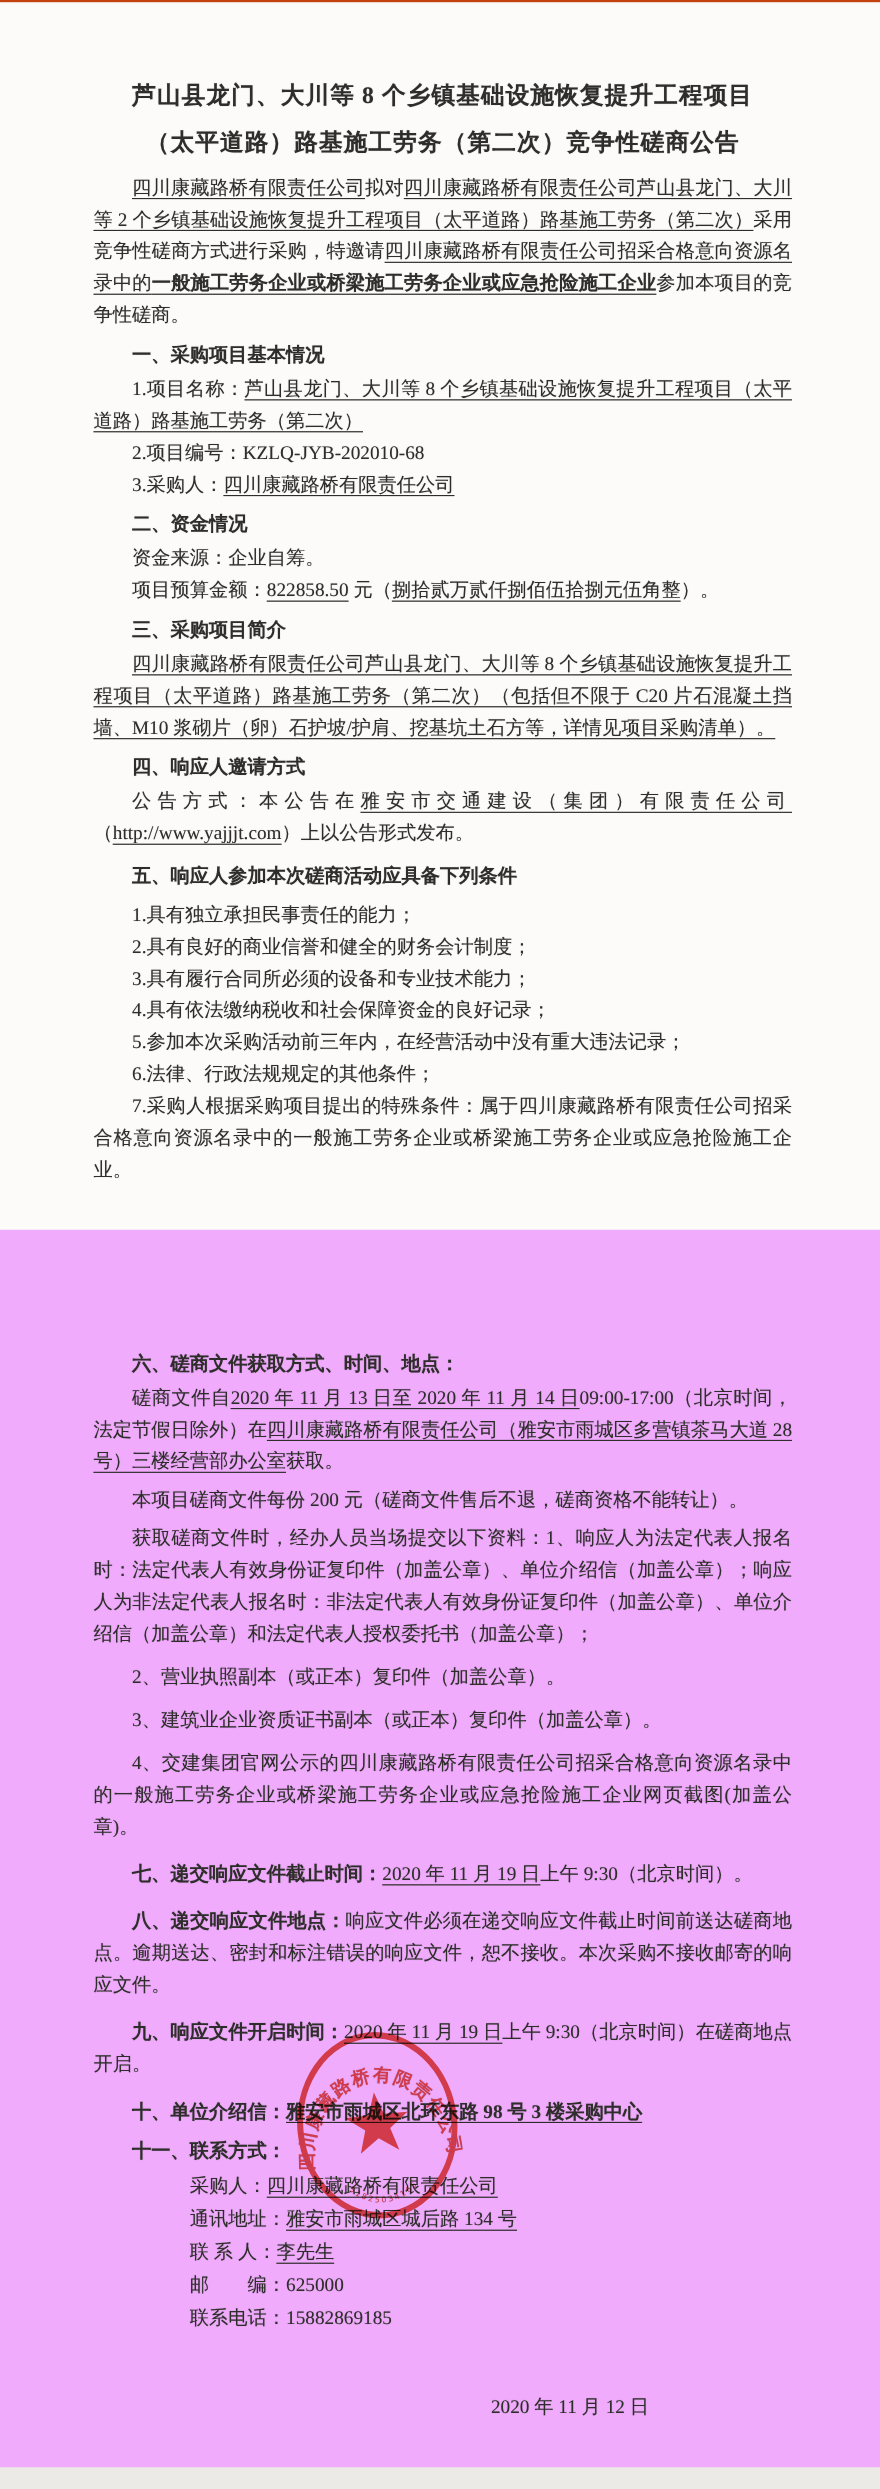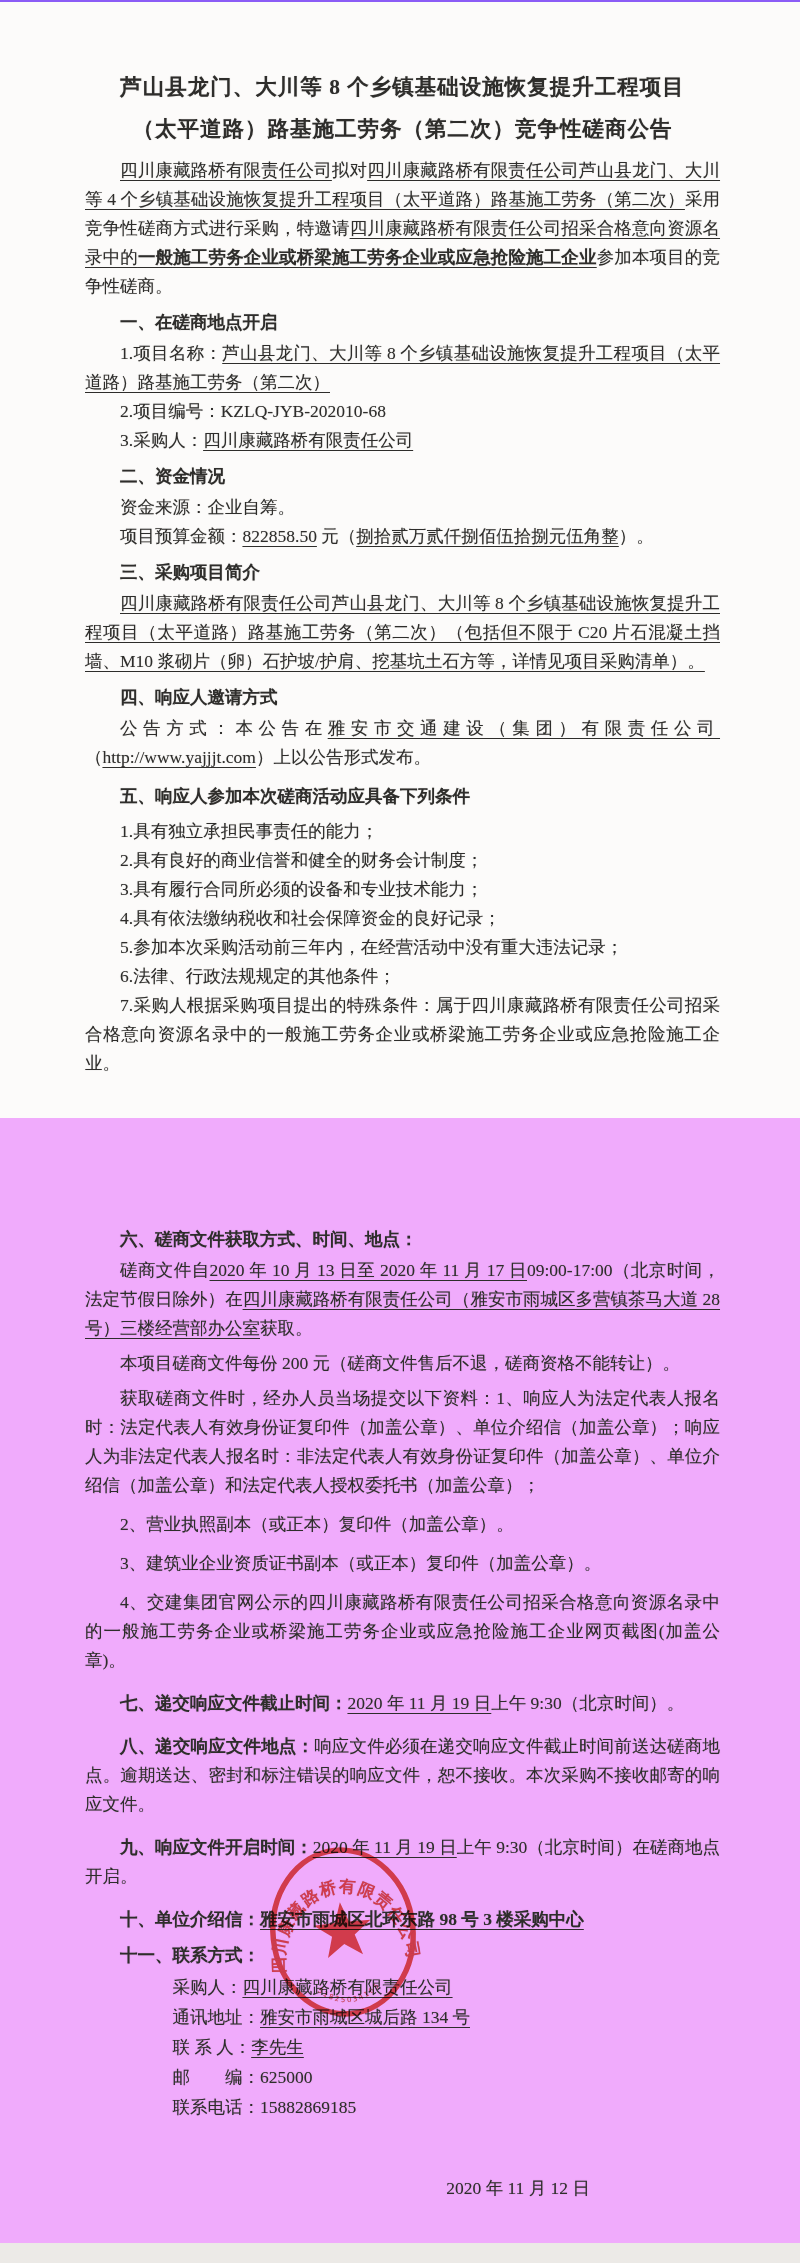--- a/index.html
+++ b/index.html
@@ -2,21 +2,21 @@
 <html><head>
 <meta charset="utf-8">
 <style>
   html,body{margin:0;padding:0;background:#eceae7;}
   .canvas{
     position:relative;width:800px;height:2263px;margin:0 auto;
     font-family:"Liberation Serif","DejaVu Serif",serif;
     color:#2e2d2b;overflow:hidden;
   }
   .page{position:absolute;left:0;width:800px;box-sizing:border-box;padding:0 80px 0 85px;}
-  .page1{top:0;height:1136px;background:#fcfbfa;border-top:2px solid #8b5cf6;border-bottom:2px solid #ccc9c6;padding-top:64px;}
+  .page1{top:0;height:1136px;background:#fcfbfa;border-top:2px solid #c2410c;border-bottom:2px solid #ccc9c6;padding-top:64px;}
   .page2{top:1118px;height:1125px;background:#f0abfc;padding-top:100px;}
   .scan{filter:blur(0.2px);text-shadow:0 0 1px rgba(70,68,64,.35);}
   .title{font-weight:bold;font-size:21.5px;line-height:42px;text-align:center;letter-spacing:1px;}
   p,.h{font-size:17.5px;line-height:29px;margin:0;text-indent:2em;text-align:justify;}
   .h{font-weight:bold;margin-top:7px;margin-bottom:2px;}
   .sp6{margin-top:6px;}
   .sp10{margin-top:10px;}
   .sp14{margin-top:14px;}
   .u{text-decoration:underline;text-underline-offset:4px;text-decoration-thickness:1px;}
   .b{font-weight:bold;}
@@ -30,23 +30,23 @@
 <body>
 
 <div class="canvas scan">
 
   <div class="page page1">
     <div class="title">
       <div>芦山县龙门、大川等 8 个乡镇基础设施恢复提升工程项目</div>
       <div>（太平道路）路基施工劳务（第二次）竞争性磋商公告</div>
     </div>
 
-    <p class="sp6"><span class="u">四川康藏路桥有限责任公司</span><span>拟对</span><span class="u">四川康藏路桥有限责任公司芦山县龙门、大川等 4 个乡镇基础设施恢复提升工程项目（太平道路）路基施工劳务（第二次）</span><span>采用竞争性磋商方式进行采购，特邀请</span><span class="u">四川康藏路桥有限责任公司招采合格意向资源名录中的</span><span class="u b">一般施工劳务企业或桥梁施工劳务企业或应急抢险施工企业</span><span>参加本项目的竞争性磋商。</span></p>
+    <p class="sp6"><span class="u">四川康藏路桥有限责任公司</span><span>拟对</span><span class="u">四川康藏路桥有限责任公司芦山县龙门、大川等 2 个乡镇基础设施恢复提升工程项目（太平道路）路基施工劳务（第二次）</span><span>采用竞争性磋商方式进行采购，特邀请</span><span class="u">四川康藏路桥有限责任公司招采合格意向资源名录中的</span><span class="u b">一般施工劳务企业或桥梁施工劳务企业或应急抢险施工企业</span><span>参加本项目的竞争性磋商。</span></p>
 
-    <div class="h">一、在磋商地点开启</div>
+    <div class="h">一、采购项目基本情况</div>
     <p><span>1.项目名称：</span><span class="u">芦山县龙门、大川等 8 个乡镇基础设施恢复提升工程项目（太平道路）路基施工劳务（第二次）</span></p>
     <p>2.项目编号：KZLQ-JYB-202010-68</p>
     <p><span>3.采购人：</span><span class="u">四川康藏路桥有限责任公司</span></p>
 
     <div class="h">二、资金情况</div>
     <p>资金来源：企业自筹。</p>
     <p><span>项目预算金额：</span><span class="u">822858.50</span><span> 元（</span><span class="u">捌拾贰万贰仟捌佰伍拾捌元伍角整</span><span>）。</span></p>
 
     <div class="h">三、采购项目简介</div>
     <p><span class="u">四川康藏路桥有限责任公司芦山县龙门、大川等 8 个乡镇基础设施恢复提升工程项目（太平道路）路基施工劳务（第二次）（包括但不限于 C20 片石混凝土挡墙、M10 浆砌片（卵）石护坡/护肩、挖基坑土石方等，详情见项目采购清单）。</span></p>
@@ -59,21 +59,21 @@
     <p>2.具有良好的商业信誉和健全的财务会计制度；</p>
     <p>3.具有履行合同所必须的设备和专业技术能力；</p>
     <p>4.具有依法缴纳税收和社会保障资金的良好记录；</p>
     <p>5.参加本次采购活动前三年内，在经营活动中没有重大违法记录；</p>
     <p>6.法律、行政法规规定的其他条件；</p>
     <p>7.采购人根据采购项目提出的特殊条件：属于四川康藏路桥有限责任公司招采合格意向资源名录中的一般施工劳务企业或桥梁施工劳务企业或应急抢险施工企业。</p>
   </div>
 
   <div class="page page2">
     <div class="h">六、磋商文件获取方式、时间、地点：</div>
-    <p><span>磋商文件自</span><span class="u">2020 年 10 月 13 日至 2020 年 11 月 17 日</span><span>09:00-17:00（北京时间，法定节假日除外）在</span><span class="u">四川康藏路桥有限责任公司（雅安市雨城区多营镇茶马大道 28 号）三楼经营部办公室</span><span>获取。</span></p>
+    <p><span>磋商文件自</span><span class="u">2020 年 11 月 13 日至 2020 年 11 月 14 日</span><span>09:00-17:00（北京时间，法定节假日除外）在</span><span class="u">四川康藏路桥有限责任公司（雅安市雨城区多营镇茶马大道 28 号）三楼经营部办公室</span><span>获取。</span></p>
     <p class="sp6">本项目磋商文件每份 200 元（磋商文件售后不退，磋商资格不能转让）。</p>
     <p class="sp6">获取磋商文件时，经办人员当场提交以下资料：1、响应人为法定代表人报名时：法定代表人有效身份证复印件（加盖公章）、单位介绍信（加盖公章）；响应人为非法定代表人报名时：非法定代表人有效身份证复印件（加盖公章）、单位介绍信（加盖公章）和法定代表人授权委托书（加盖公章）；</p>
     <p class="sp10">2、营业执照副本（或正本）复印件（加盖公章）。</p>
     <p class="sp10">3、建筑业企业资质证书副本（或正本）复印件（加盖公章）。</p>
     <p class="sp10">4、交建集团官网公示的四川康藏路桥有限责任公司招采合格意向资源名录中的一般施工劳务企业或桥梁施工劳务企业或应急抢险施工企业网页截图(加盖公章)。</p>
 
     <p class="sp14"><span class="b">七、递交响应文件截止时间：</span><span class="u">2020 年 11 月 19 日</span><span>上午 9:30（北京时间）。</span></p>
 
     <p class="sp14"><span class="b">八、递交响应文件地点：</span><span>响应文件必须在递交响应文件截止时间前送达磋商地点。逾期送达、密封和标注错误的响应文件，恕不接收。本次采购不接收邮寄的响应文件。</span></p>
 

